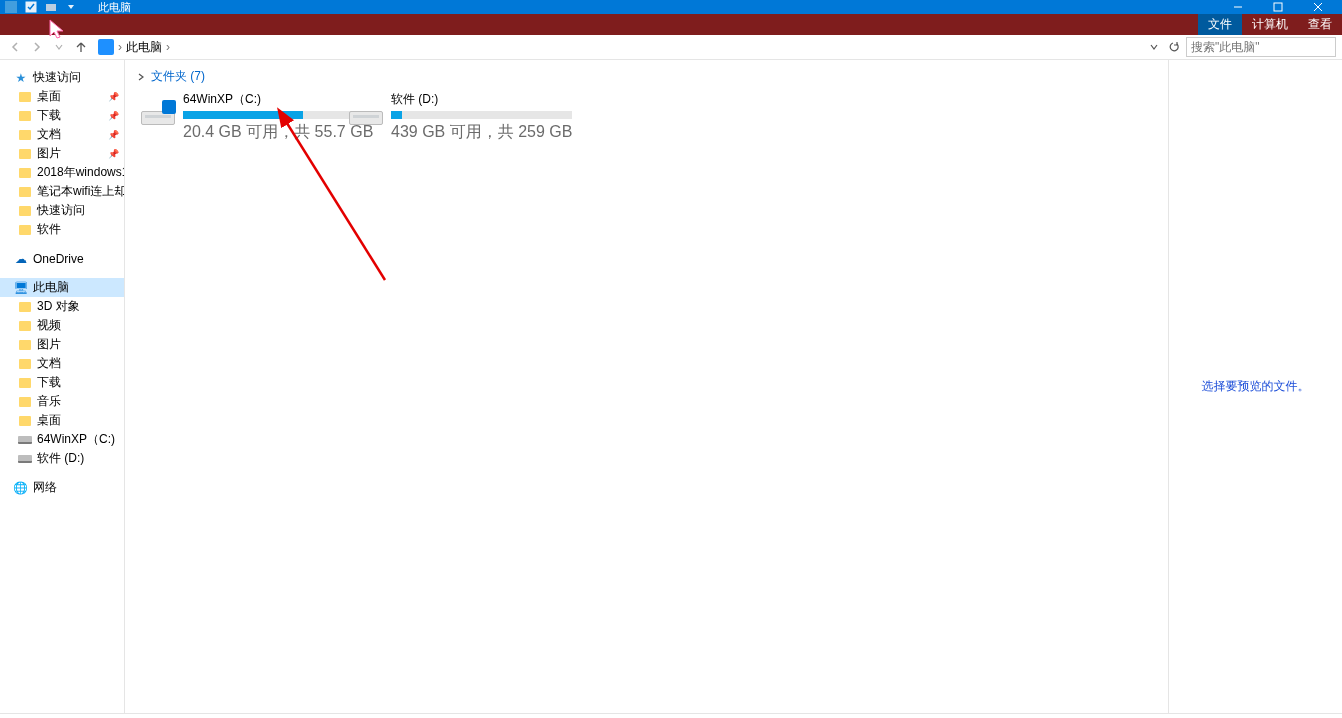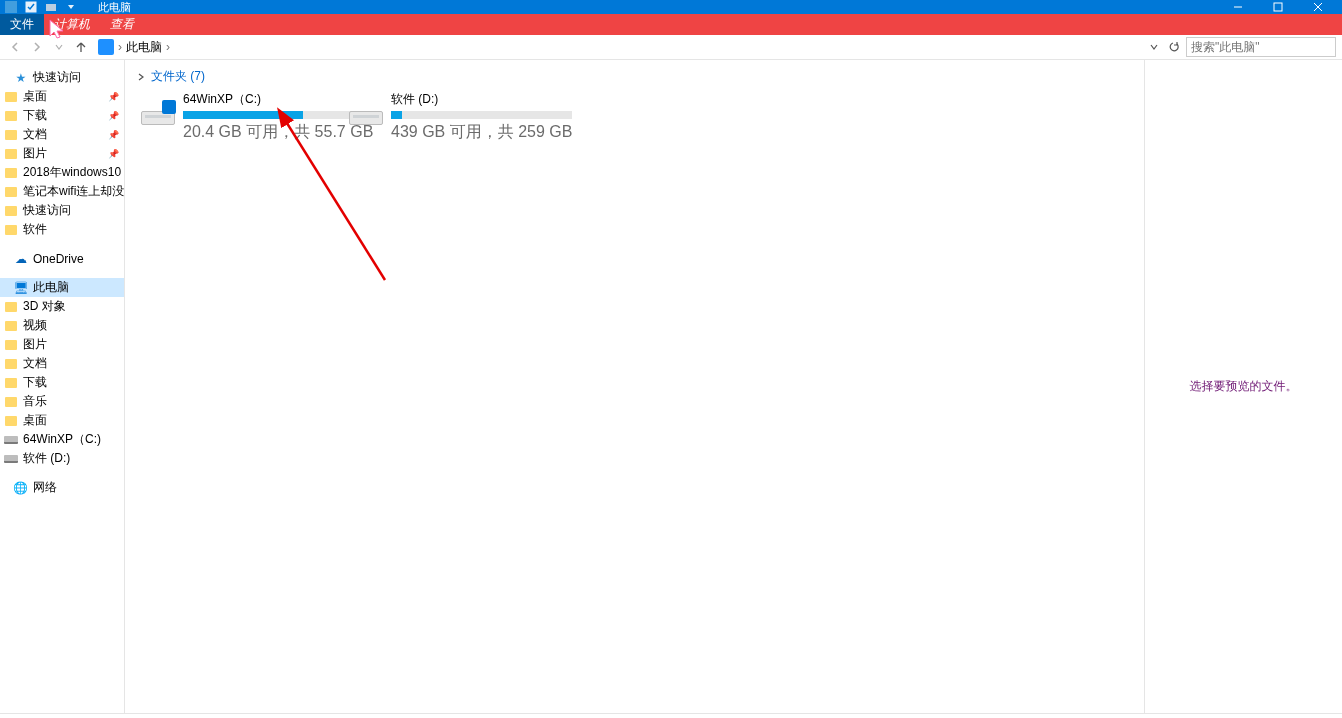--- a/index.html
+++ b/index.html
@@ -7,41 +7,41 @@
 
 
 .titlebar { height: 14px; background: #0078d7; display: flex; align-items: center; color: #fff; padding: 0 4px; }
 .titlebar .qat { display: flex; align-items: center; gap: 6px; }
 .titlebar .qat-icon { width: 14px; height: 14px; display: flex; align-items: center; justify-content: center; opacity: .9; }
 .titlebar .title { margin-left: 20px; font-size: 11px; }
 .titlebar .wincontrols { margin-left: auto; display: flex; }
 .titlebar .winbtn { width: 40px; height: 14px; display: flex; align-items: center; justify-content: center; color: #fff; }
 
 
-.menurow { height: 21px; background: #ef4444; display: flex; align-items: stretch; }
+.menurow { height: 21px; background: #7f1d1d; display: flex; align-items: stretch; justify-content: flex-end; }
 .menurow .menu-file { background: #005a9e; color: #fff; padding: 0 10px; display: flex; align-items: center; }
-.menurow .menu-item { color: #fff; padding: 0 10px; display: flex; align-items: center; font-style: italic; }
+.menurow .menu-item { color: #fff; padding: 0 10px; display: flex; align-items: center; }
 
 
 .navbar { height: 25px; border-bottom: 1px solid #e5e5e5; display: flex; align-items: center; padding: 0 6px; gap: 4px; }
 .nav-arrow { width: 18px; height: 18px; display: flex; align-items: center; justify-content: center; color: #999; }
 .nav-up { width: 18px; height: 18px; display: flex; align-items: center; justify-content: center; color: #555; }
 .addr { flex: 1; display: flex; align-items: center; gap: 4px; padding: 0 4px; }
 .addr-icon { width: 16px; height: 16px; background: #1e90ff; border-radius: 2px; }
 .addr-sep { color: #777; }
 .addr-dd { width: 16px; color: #555; display: flex; justify-content: center; }
 .search { width: 150px; height: 20px; border: 1px solid #ccc; display: flex; align-items: center; padding: 0 4px; color: #888; }
 .search input { border: none; outline: none; width: 100%; color: #888; font-size: 12px; }
 
 
 .main { display: flex; height: calc(718px - 14px - 21px - 25px - 5px); }
 
 
 .tree { width: 125px; border-right: 1px solid #e5e5e5; padding-top: 8px; overflow: hidden; }
-.tree-item { display: flex; align-items: center; height: 19px; padding-left: 4px; gap: 5px; white-space: nowrap; }
+.tree-item { display: flex; align-items: center; height: 19px; padding-left: 18px; gap: 5px; white-space: nowrap; }
 .tree-item.top { padding-left: 14px; }
 .tree-item.selected { background: #cce8ff; }
 .tree-item .pin { margin-left: auto; margin-right: 4px; color: #666; font-size: 9px; }
 .tree-icon { width: 14px; height: 14px; display: inline-flex; align-items: center; justify-content: center; flex-shrink: 0; }
 .ic-star { color: #2b90d9; }
 .ic-folder { background: #ffd86b; width: 12px; height: 10px; border-radius: 1px; }
 .ic-onedrive { color: #0364b8; }
 .ic-pc { color: #0078d7; }
 .ic-drive { background: #bdbdbd; width: 14px; height: 8px; border-radius: 1px; border-bottom: 2px solid #7a7a7a; }
 .ic-net { color: #1e90ff; }
@@ -60,21 +60,21 @@
 .drive-icon .hd { width: 34px; height: 14px; background: #e8e8e8; border: 1px solid #bbb; border-radius: 2px; position: relative; }
 .drive-icon .hd:before { content:""; position:absolute; left:3px; right:3px; top:3px; height:3px; background:#cfd3d6; }
 .drive-icon.win .hd:after { content:""; position:absolute; right:-2px; top:-12px; width:14px; height:14px; background:#0078d7; border-radius:2px; }
 .drive-info { flex: 1; }
 .drive-name { }
 .drive-bar { height: 8px; background: #e6e6e6; margin: 3px 0; position: relative; }
 .drive-fill { height: 100%; background: #0aa3e6; }
 .drive-stats { color: #6b6b6b; font-size: 16px; white-space: nowrap; }
 
 
-.preview { width: 198px; border-left: 1px solid #e5e5e5; display: flex; align-items: center; justify-content: center; color: #701a75; }
+.preview { width: 174px; border-left: 1px solid #e5e5e5; display: flex; align-items: center; justify-content: center; color: #1d4ed8; }
 
 
 .arrow-overlay { position: absolute; top: 0; left: 0; pointer-events: none; }
 
 
 .cursor-overlay { position: absolute; left: 48px; top: 18px; pointer-events: none; }
 
 
 .status { height: 5px; border-top: 1px solid #e5e5e5; }
 

